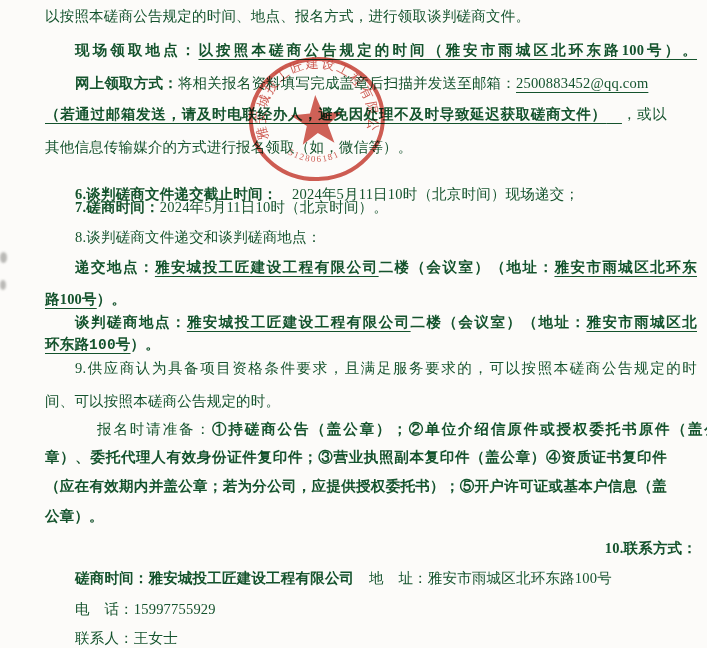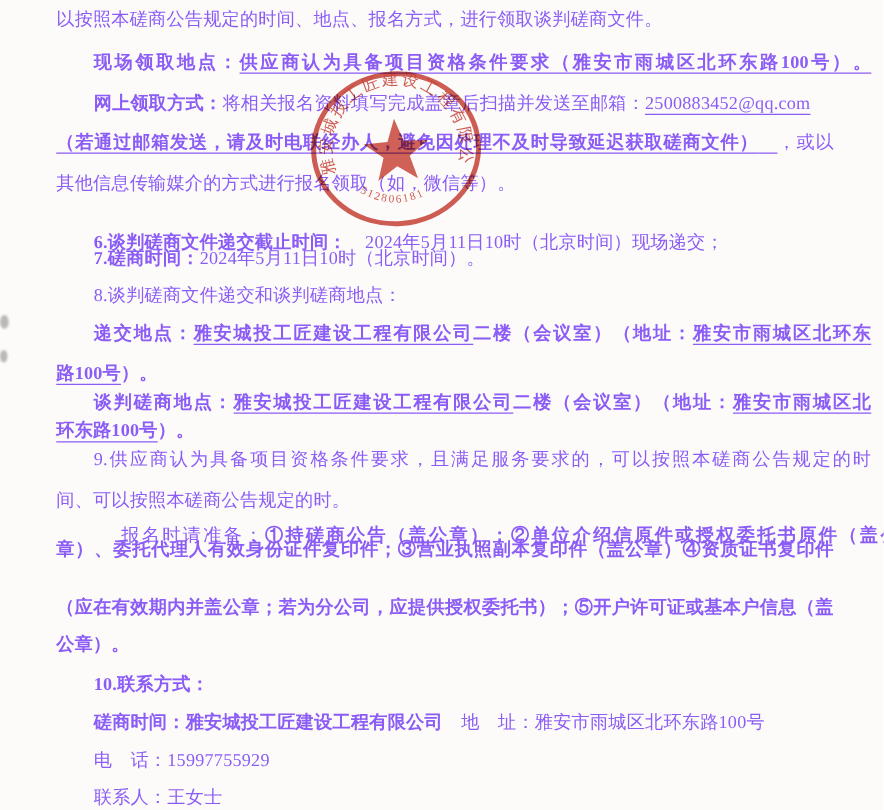--- a/index.html
+++ b/index.html
@@ -2,21 +2,21 @@
 <html><head>
 <meta charset="utf-8">
 <style>
   html,body{margin:0;padding:0;}
   body{
     width:707px;height:648px;background:#ffffff;
     font-family:"Liberation Serif","DejaVu Serif",serif;
   }
   .page{
     position:relative;width:707px;height:648px;overflow:hidden;
-    background:#fcfbf9;color:#8b5cf6;font-size:14.5px;
+    background:#fcfbf9;color:#14532d;font-size:14.5px;
   }
   .line{
     position:absolute;left:45px;width:622px;line-height:20px;
     letter-spacing:0.2px;white-space:normal;
   }
   .line.fill{text-align:justify;text-align-last:justify;}
   .seg{ }
   .b{font-weight:700;}
   .u{text-decoration:underline;text-underline-offset:3.5px;text-decoration-thickness:1.3px;}
   .stamp{
@@ -32,38 +32,38 @@
   .artifact.a1{left:0px;top:252px;width:7px;height:11px;}
   .artifact.a2{left:0px;top:280px;width:6px;height:10px;}
 </style>
 </head>
 <body>
 
 <div class="page">
 
   <div id="doc-lines">
       <div class="line" style="top: 6px;"><span class="seg">以按照本磋商公告规定的时间、地点、报名方式，进行领取谈判磋商文件。</span></div>
-      <div class="line fill" style="top: 40px; padding-left: 30px;"><span class="seg b">现场领取地点：</span><span class="seg b u">供应商认为具备项目资格条件要求（雅安市雨城区北环东路100号）。</span></div>
+      <div class="line fill" style="top: 40px; padding-left: 30px;"><span class="seg b">现场领取地点：</span><span class="seg b u">以按照本磋商公告规定的时间（雅安市雨城区北环东路100号）。</span></div>
       <div class="line" style="top: 73px; padding-left: 30px;"><span class="seg b">网上领取方式：</span><span class="seg">将相关报名资料填写完成盖章后扫描并发送至邮箱：</span><span class="seg u">2500883452@qq.com</span></div>
       <div class="line fill" style="top: 104px;"><span class="seg b u">（若通过邮箱发送，请及时电联经办人，避免因处理不及时导致延迟获取磋商文件）</span><span class="seg b u">　</span><span class="seg">，或以</span></div>
       <div class="line" style="top: 137px;"><span class="seg">其他信息传输媒介的方式进行报名领取（如，微信等）。</span></div>
       <div class="line" style="top: 164px; padding-left: 30px; margin-top: 20px;"><span class="seg b">6.谈判磋商文件递交截止时间：</span><span class="seg">　</span><span class="seg">2024年5月11日10时（北京时间）现场递交；</span></div>
       <div class="line" style="top: 197px; padding-left: 30px;"><span class="seg b">7.磋商时间：</span><span class="seg">2024年5月11日10时（北京时间）。</span></div>
       <div class="line" style="top: 227px; padding-left: 30px;"><span class="seg">8.谈判磋商文件递交和谈判磋商地点：</span></div>
       <div class="line fill" style="top: 257px; padding-left: 30px;"><span class="seg b">递交地点：</span><span class="seg b u">雅安城投工匠建设工程有限公司</span><span class="seg b">二楼（会议室）（地址：</span><span class="seg b u">雅安市雨城区北环东</span></div>
       <div class="line" style="top: 289px;"><span class="seg b u">路100号</span><span class="seg b">）。</span></div>
       <div class="line fill" style="top: 312px; padding-left: 30px;"><span class="seg b">谈判磋商地点：</span><span class="seg b u">雅安城投工匠建设工程有限公司</span><span class="seg b">二楼（会议室）（地址：</span><span class="seg b u">雅安市雨城区北</span></div>
-      <div class="line" style="top: 335px;"><span class="seg b u">环东路100号</span><span class="seg b">）。</span></div>
+      <div class="line" style="top: 335px; font-family: Liberation Mono, monospace;"><span class="seg b u">环东路100号</span><span class="seg b">）。</span></div>
       <div class="line fill" style="top: 358px; padding-left: 30px;"><span class="seg">9.供应商认为具备项目资格条件要求，且满足服务要求的，可以按照本磋商公告规定的时</span></div>
       <div class="line" style="top: 391px;"><span class="seg">间、可以按照本磋商公告规定的时。</span></div>
       <div class="line fill" style="top: 419px; padding-left: 52px;"><span class="seg">报名时请准备：</span><span class="seg b">①持磋商公告（盖公章）；②单位介绍信原件或授权委托书原件（盖公</span></div>
-      <div class="line fill" style="top: 430px;"><span class="seg b">章）、委托代理人有效身份证件复印件；③营业执照副本复印件（盖公章）④资质证书复印件</span></div>
+      <div class="line fill" style="top: 447px;"><span class="seg b">章）、委托代理人有效身份证件复印件；③营业执照副本复印件（盖公章）④资质证书复印件</span></div>
       <div class="line fill" style="top: 476px;"><span class="seg b">（应在有效期内并盖公章；若为分公司，应提供授权委托书）；⑤开户许可证或基本户信息（盖</span></div>
       <div class="line" style="top: 506px;"><span class="seg b">公章）。</span></div>
-      <div class="line" style="top: 538px; padding-left: 30px;"><span class="seg b">10.联系方式：</span></div>
+      <div class="line" style="top: 538px; padding-left: 30px; text-align: right;"><span class="seg b">10.联系方式：</span></div>
       <div class="line" style="top: 568px; padding-left: 30px;"><span class="seg b">磋商时间：</span><span class="seg b">雅安城投工匠建设工程有限公司</span><span class="seg">　地　址：雅安市雨城区北环东路100号</span></div>
       <div class="line" style="top: 599px; padding-left: 30px;"><span class="seg">电　话：</span><span class="seg">15997755929</span></div>
       <div class="line" style="top: 628px; padding-left: 30px;"><span class="seg">联系人：王女士</span></div>
     </div>
 
   <svg class="stamp" viewBox="0 0 160 150" xmlns="http://www.w3.org/2000/svg">
     <defs>
       <path id="arcTop" d="M 31 91 A 52 52 0 1 1 129 91" fill="none"></path>
       <path id="arcBot" d="M 46 104 Q 80 128 114 104" fill="none"></path>
     </defs>

